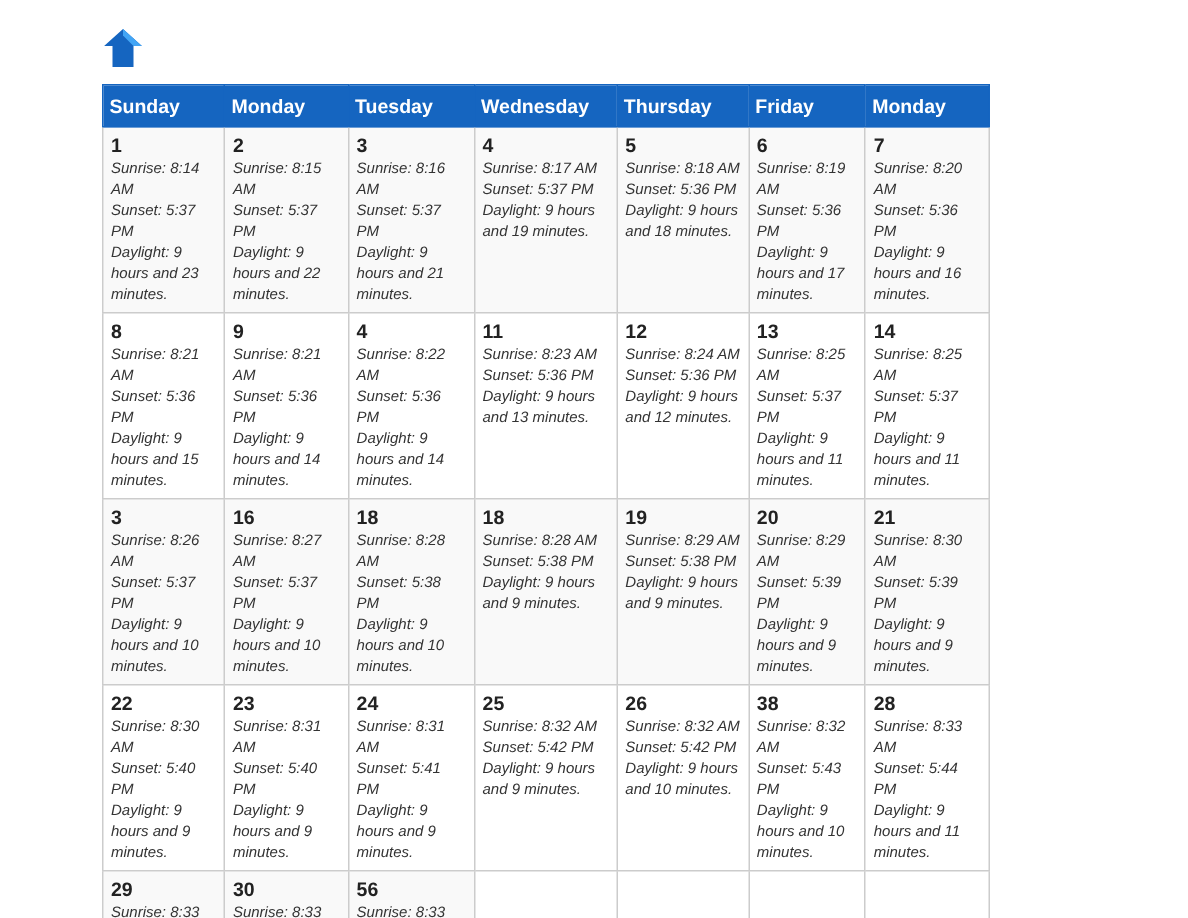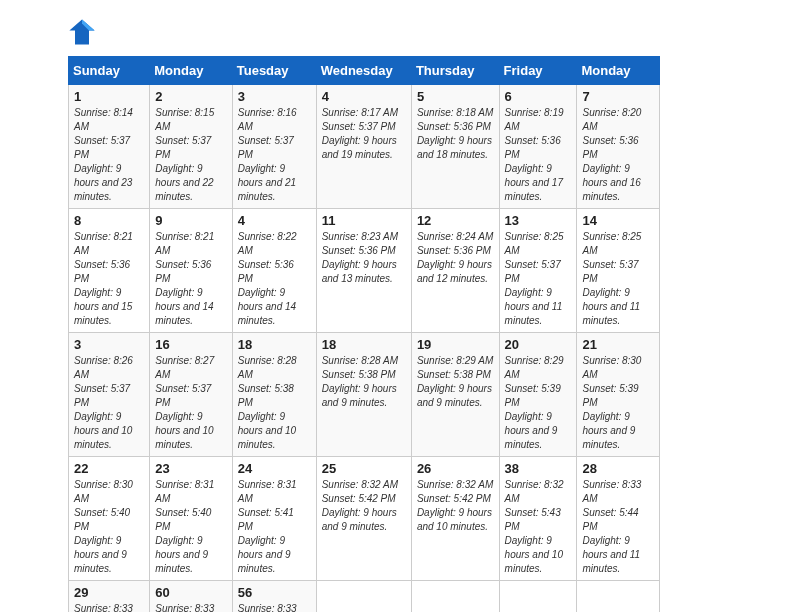--- a/index.html
+++ b/index.html
@@ -363,21 +363,21 @@
         <tr>
           <td>
         <div class="day-num">29</div>
         <div class="day-info">
           Sunrise: 8:33 AM<br>
           Sunset: 5:44 PM<br>
           Daylight: 9 hours and 11 minutes.
         </div>
       </td>
           <td>
-        <div class="day-num">60</div>
+        <div class="day-num">30</div>
         <div class="day-info">
           Sunrise: 8:33 AM<br>
           Sunset: 5:45 PM<br>
           Daylight: 9 hours and 12 minutes.
         </div>
       </td>
           <td>
         <div class="day-num">56</div>
         <div class="day-info">
           Sunrise: 8:33 AM<br>

